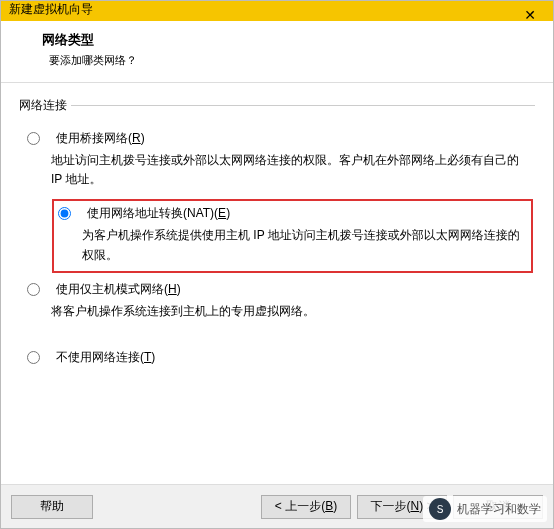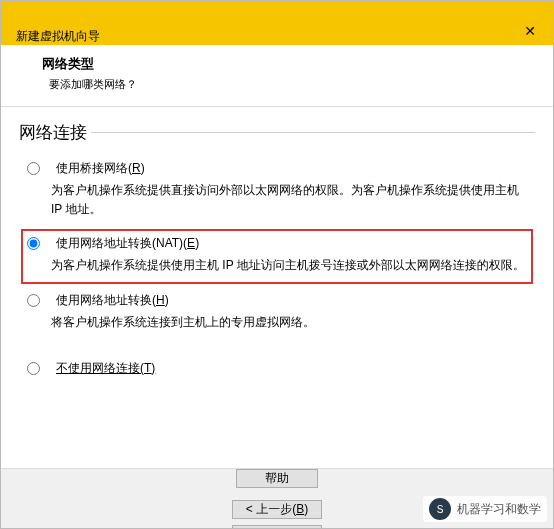--- a/index.html
+++ b/index.html
@@ -9,25 +9,25 @@
     font-size: 12px;
     background: #fff;
     width: 554px;
     height: 529px;
     position: relative;
     overflow: hidden;
     border: 1px solid #bbb;
   }
   .titlebar {
     background: #f6c500;
-    height: 44px;
-    display: flex;
-    align-items: flex-end;
+    height: 20px;
+    display: flex;
+    align-items: flex-start;
     justify-content: space-between;
-    padding-left: 15px;
+    padding-left: 8px;
     color: #000;
   }
   .titlebar .close {
     width: 46px;
     height: 28px;
     display: flex;
     align-items: center;
     justify-content: center;
     font-size: 14px;
     font-weight: normal;
@@ -52,60 +52,60 @@
   fieldset {
     border: 1px solid #ccc;
     border-left: none;
     border-right: none;
     border-bottom: none;
     margin: 0;
     padding: 10px 2px 2px 2px;
     position: relative;
   }
   legend {
-    font-size: 17px;
+    font-size: 12px;
     padding: 0 4px 0 0;
     margin-left: -2px;
     margin-top: 40px;
   }
   .option {
     padding: 6px 4px 8px 4px;
     margin-bottom: 2px;
   }
   .option.highlight {
     border: 2px solid #d33;
     padding: 4px 2px 6px 2px;
+    margin-left: 31px;
   }
   .opt-row {
     display: flex;
     align-items: center;
     gap: 12px;
   }
   .opt-row input[type="radio"] {
     margin: 0 4px 0 2px;
   }
   .opt-label .u { text-decoration: underline; }
   .opt-desc {
     margin: 4px 4px 0 26px;
     line-height: 1.6;
     color: #000;
   }
   .footer {
     position: absolute;
     bottom: 0;
     left: 0;
     right: 0;
-    height: 60px;
+    height: 44px;
     border-top: 1px solid #ddd;
     background: #f0f0f0;
     display: flex;
     align-items: center;
     padding: 0 10px;
     gap: 6px;
-    flex-direction: column;
   }
   .footer .spacer { flex: 1; }
   .btn {
     min-width: 90px;
     height: 24px;
     background: #e1e1e1;
     border: 1px solid #adadad;
     font-size: 12px;
     font-family: inherit;
     cursor: pointer;
@@ -155,40 +155,40 @@
 
 <div class="content">
   <fieldset>
     <legend>网络连接</legend>
 
     <div class="option">
       <label class="opt-row">
         <input type="radio" name="net" style="">
         <span class="opt-label"><span>使用桥接网络(</span><span class="u">R</span><span>)</span></span>
       </label>
-      <div class="opt-desc">为客户机操作系统提供直接访问外部以太网网络的权限。为客户机操作系统提供使用主机 IP 地址。</div>
+      <div class="opt-desc">地址访问主机拨号连接或外部以太网网络连接的权限。客户机在外部网络上必须有自己的 IP 地址。</div>
     </div>
 
     <div class="option highlight">
       <label class="opt-row">
         <input type="radio" name="net" checked="" style="">
         <span class="opt-label"><span>使用网络地址转换(NAT)(</span><span class="u">E</span><span>)</span></span>
       </label>
       <div class="opt-desc">为客户机操作系统提供使用主机 IP 地址访问主机拨号连接或外部以太网网络连接的权限。</div>
     </div>
 
     <div class="option">
       <label class="opt-row">
         <input type="radio" name="net" style="">
-        <span class="opt-label"><span>使用网络地址转换(</span><span class="u">H</span><span>)</span></span>
+        <span class="opt-label"><span>使用仅主机模式网络(</span><span class="u">H</span><span>)</span></span>
       </label>
       <div class="opt-desc">将客户机操作系统连接到主机上的专用虚拟网络。</div>
     </div>
 
-    <div class="option" style="margin-top:14px;text-decoration:underline;">
+    <div class="option" style="margin-top:14px;">
       <label class="opt-row">
         <input type="radio" name="net" style="">
         <span class="opt-label"><span>不使用网络连接(</span><span class="u">T</span><span>)</span></span>
       </label>
     </div>
 
   </fieldset>
 </div>
 
 <div class="footer">

